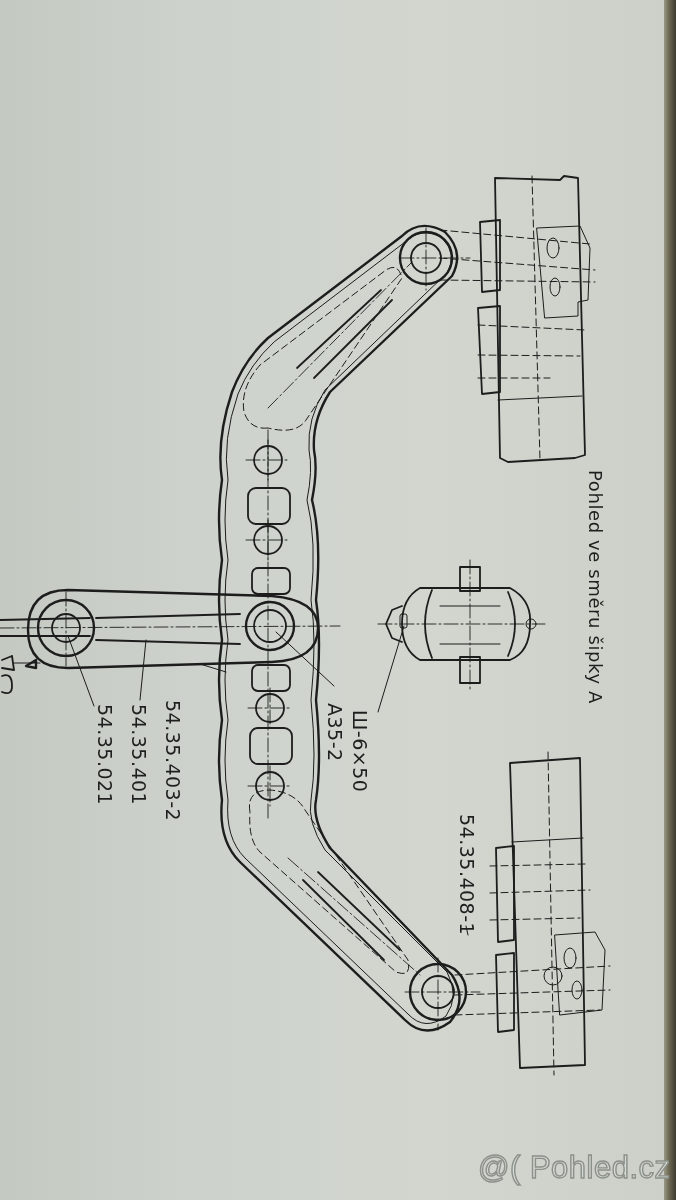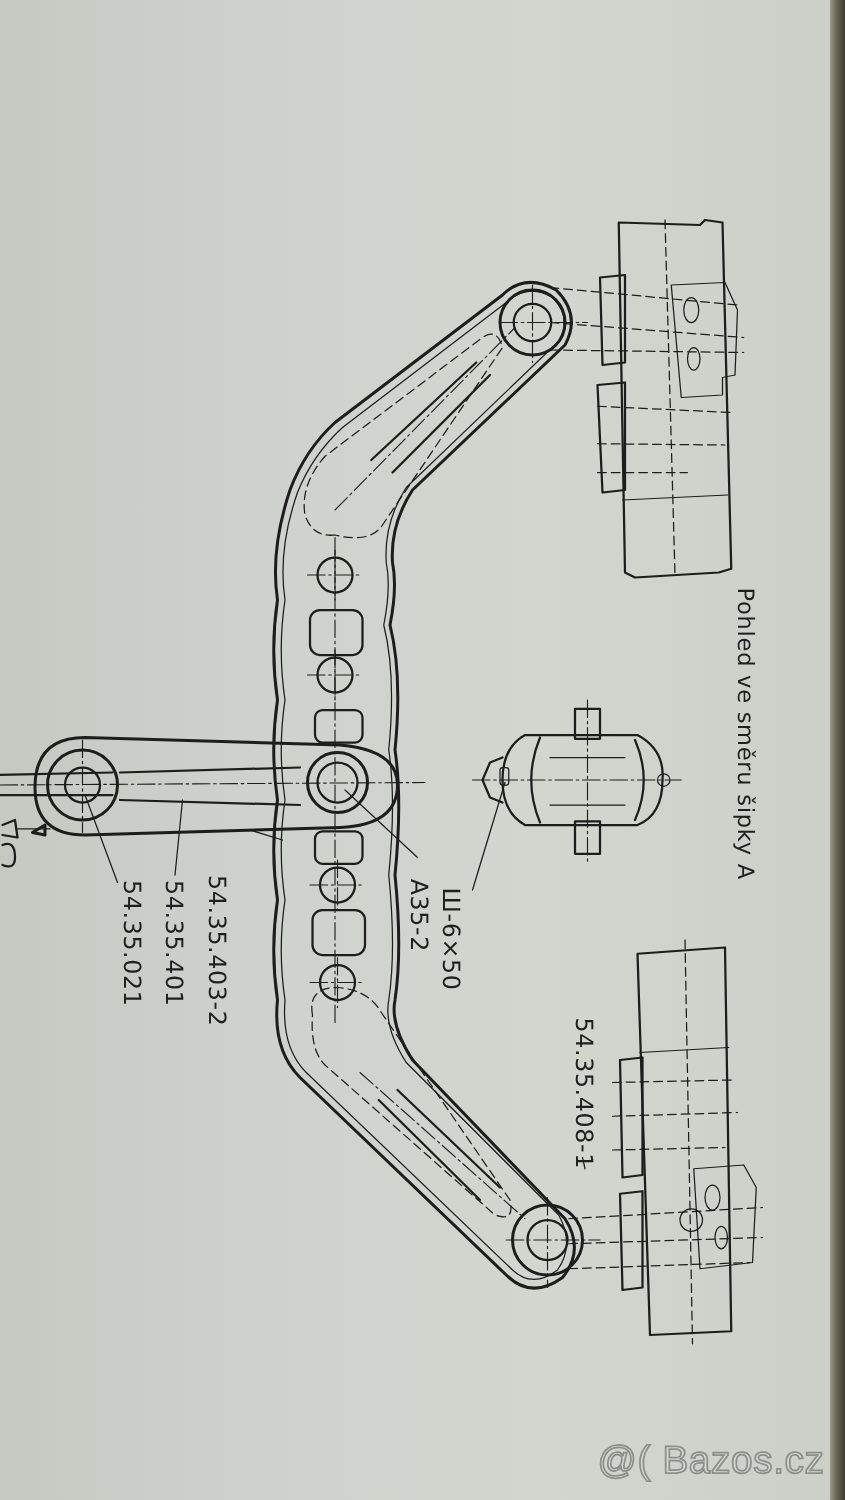--- a/index.html
+++ b/index.html
@@ -174,13 +174,13 @@
 </svg>
 
 <div class="lbl caption" style="left:606px; top:470px;">Pohled ve směru šipky A</div>
 <div class="lbl" style="left:371px; top:710px;">Ш-6×50</div>
 <div class="lbl" style="left:346px; top:703px;">A35-2</div>
 <div class="lbl" style="left:184px; top:700px;">54.35.403-2</div>
 <div class="lbl" style="left:150px; top:704px;">54.35.401</div>
 <div class="lbl" style="left:116px; top:704px;">54.35.021</div>
 <div class="lbl" style="left:478px; top:814px;">54.35.408-1</div>
 
-<div class="watermark">@( Bazos.cz</div>
+<div class="watermark">@( Pohled.cz</div>
 
 </body></html>

